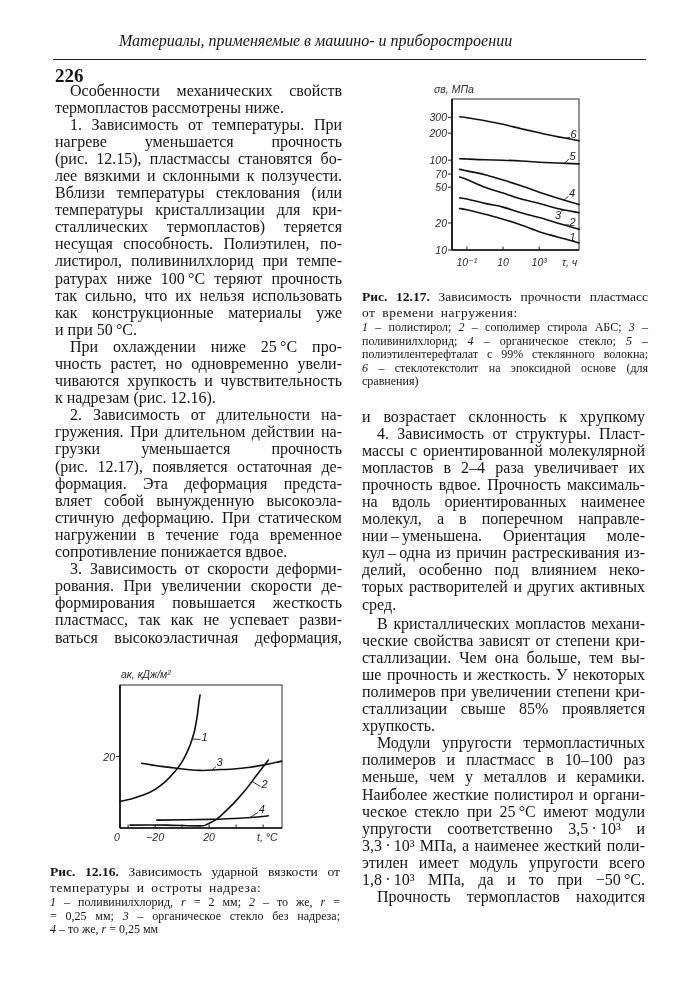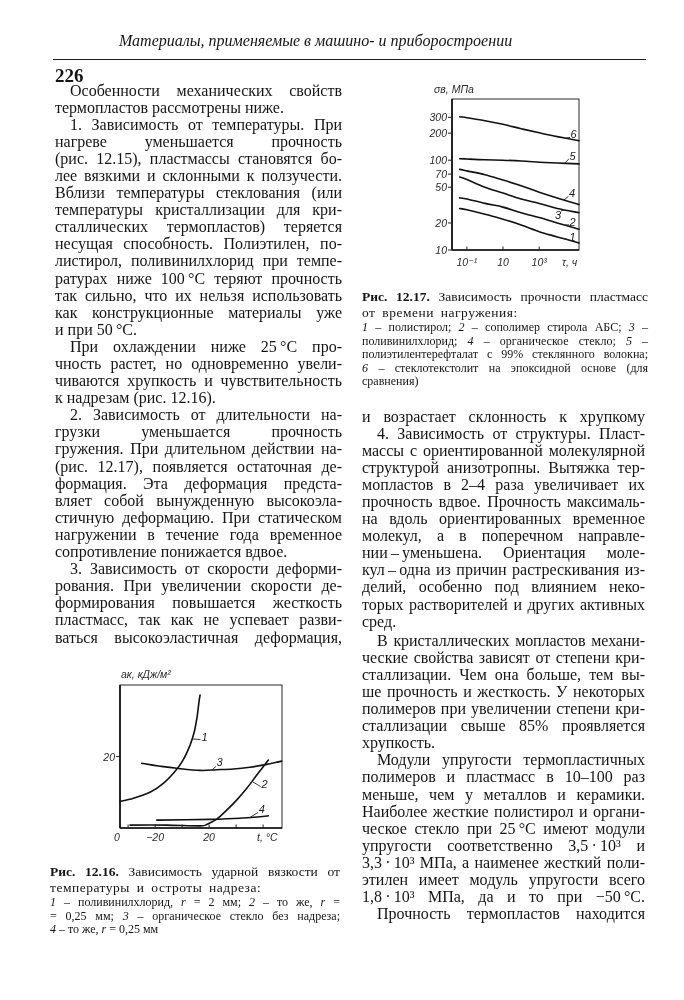--- a/index.html
+++ b/index.html
@@ -60,22 +60,22 @@
         <div class="jl last" style="">и при 50 °С.</div>
       </div>
       <div class="para">
         <div class="jl first" style="">При охлаждении ниже 25 °С про-</div>
         <div class="jl" style="">чность растет, но одновременно увели-</div>
         <div class="jl" style="">чиваются хрупкость и чувствительность</div>
         <div class="jl last" style="">к надрезам (рис. 12.16).</div>
       </div>
       <div class="para">
         <div class="jl first" style="">2. Зависимость от длительности на-</div>
+        <div class="jl" style="">гружения. При длительном действии на-</div>
         <div class="jl" style="">грузки уменьшается прочность</div>
-        <div class="jl" style="">гружения. При длительном действии на-</div>
         <div class="jl" style="">(рис. 12.17), появляется остаточная де-</div>
         <div class="jl" style="">формация. Эта деформация предста-</div>
         <div class="jl" style="">вляет собой вынужденную высокоэла-</div>
         <div class="jl" style="">стичную деформацию. При статическом</div>
         <div class="jl" style="">нагружении в течение года временное</div>
         <div class="jl last" style="">сопротивление понижается вдвое.</div>
       </div>
       <div class="para">
         <div class="jl first" style="">3. Зависимость от скорости деформи-</div>
         <div class="jl" style="">рования. При увеличении скорости де-</div>
@@ -84,24 +84,23 @@
         <div class="jl" style="">ваться высокоэластичная деформация,</div>
       </div>
     </div>
   <div id="right-col" class="col">
       <div class="para">
         <div class="jl" style="">и возрастает склонность к хрупкому</div>
       </div>
       <div class="para">
         <div class="jl first" style="">4. Зависимость от структуры. Пласт-</div>
         <div class="jl" style="">массы с ориентированной молекулярной</div>
-        <div class="jl" style="">структурой анизотропны. Вытяжка тер-</div>
         <div class="jl" style="">мопластов в 2–4 раза увеличивает их</div>
         <div class="jl" style="">прочность вдвое. Прочность максималь-</div>
-        <div class="jl" style="">на вдоль ориентированных временное</div>
+        <div class="jl" style="">на вдоль ориентированных наименее</div>
         <div class="jl" style="">молекул, а в поперечном направле-</div>
         <div class="jl" style="">нии – уменьшена. Ориентация моле-</div>
         <div class="jl" style="">кул – одна из причин растрескивания из-</div>
         <div class="jl" style="">делий, особенно под влиянием неко-</div>
         <div class="jl" style="">торых растворителей и других активных</div>
         <div class="jl last" style="">сред.</div>
       </div>
       <div class="para">
         <div class="jl first" style="letter-spacing: -0.1px;">В кристаллических мопластов механи-</div>
         <div class="jl" style="">ческие свойства зависят от степени кри-</div>

